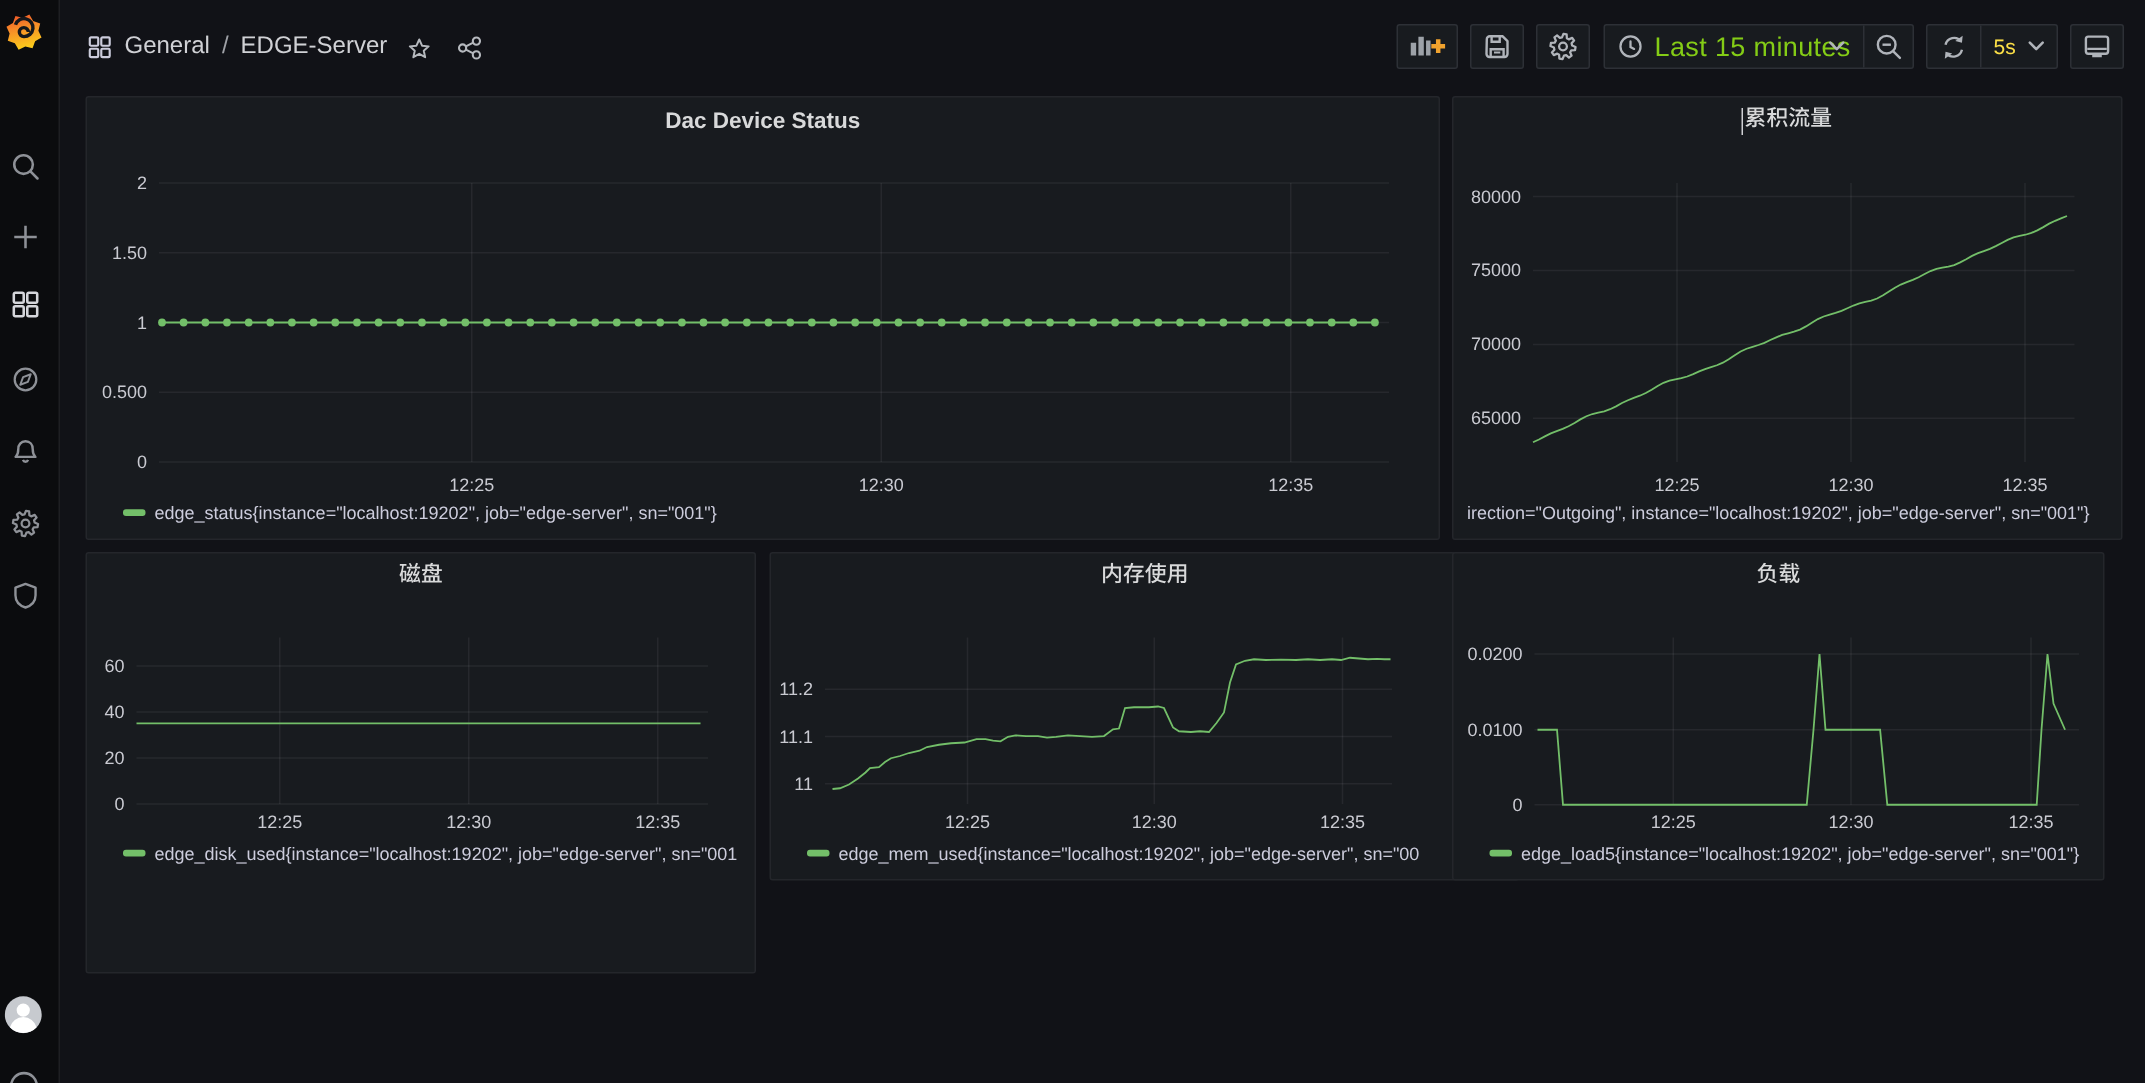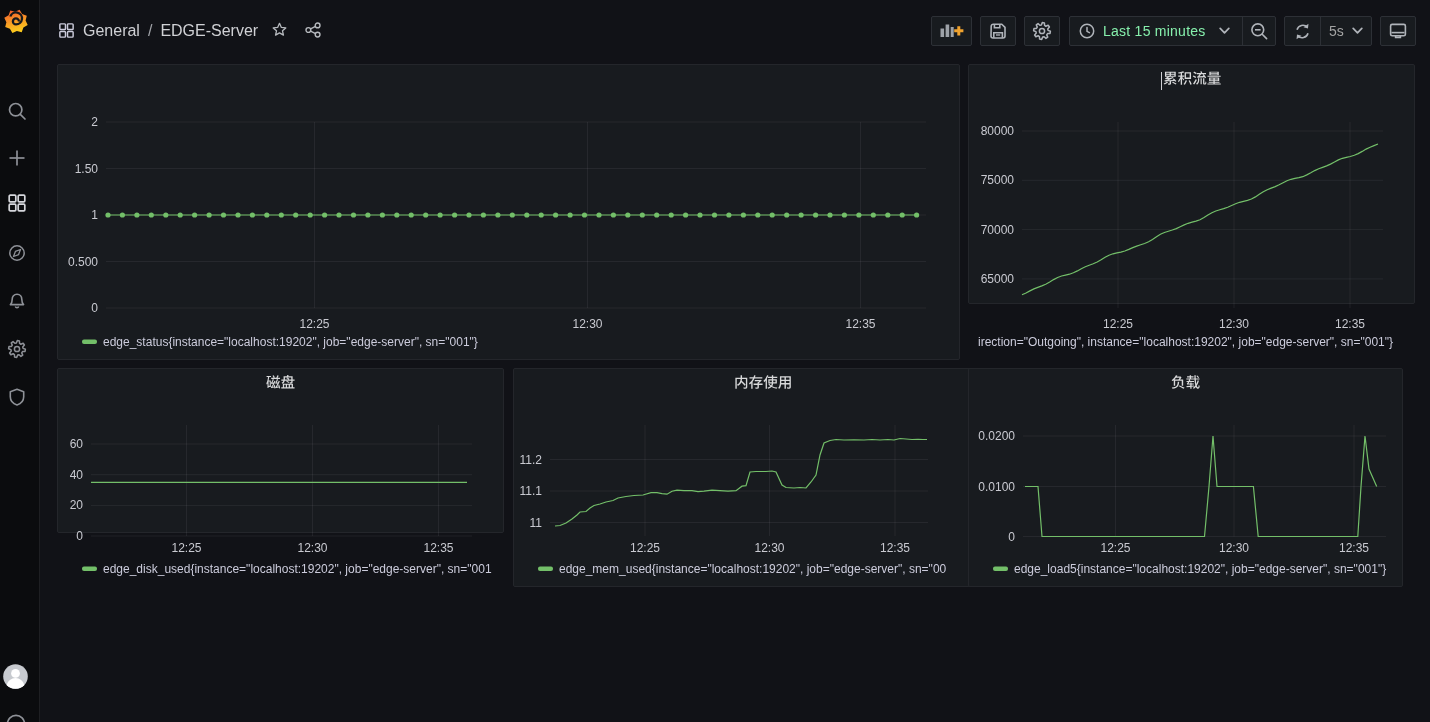--- a/index.html
+++ b/index.html
@@ -1,20 +1,20 @@
 <!DOCTYPE html>
 <html><head><meta charset="utf-8"><style>
 *{margin:0;padding:0;box-sizing:border-box}
 html,body{width:1430px;height:722px;background:#111217;font-family:"Liberation Sans",sans-serif;overflow:hidden;position:relative}
 #side{position:absolute;left:0;top:0;width:40px;height:722px;background:#0b0c0e;border-right:1px solid rgba(204,204,220,0.10);z-index:5}
 .panel{position:absolute;background:#181b1f;border:1px solid #24262b;border-radius:2px}
 .ptitle{position:absolute;top:6px;left:30px;right:30px;display:flex;justify-content:center;align-items:center;height:19px;font-size:15px;font-weight:700;color:#d8d9da;white-space:nowrap}
 .cur{width:1px;height:18px;background:#cfd0d4;margin-right:1px}
 .tbtn{position:absolute;top:16px;height:30px;background:#181b1f;border:1px solid #2d3036;border-radius:2px;display:flex;align-items:center;justify-content:center;color:#c7c8cc}
-#crumb{position:absolute;left:58px;top:22px;display:flex;align-items:flex-start;font-size:16px;color:#d0d1d5}
+#crumb{position:absolute;left:58px;top:22px;display:flex;align-items:flex-end;font-size:16px;color:#d0d1d5}
 </style></head><body>
 <div id="side">
     <svg style="position:absolute;left:3px;top:8px" width="26" height="26" viewBox="0 0 26 26">
       <defs>
         <linearGradient id="glg" x1="0" y1="0" x2="0.25" y2="1">
       <stop offset="0%" stop-color="#ee4e28"></stop>
           <stop offset="45%" stop-color="#f78b28"></stop>
           <stop offset="100%" stop-color="#fbc91c"></stop>
     </linearGradient>
       </defs>
@@ -100,40 +100,40 @@
     <svg width="20" height="20" viewBox="0 0 20 20">
       <path d="M18.39 10.29 L18.04 12.44 L15.53 12.57 L14.74 13.84 L15.73 16.14 L13.96 17.41 L12.10 15.73 L10.64 16.07 L9.71 18.39 L7.56 18.04 L7.43 15.53 L6.16 14.74 L3.86 15.73 L2.59 13.96 L4.27 12.10 L3.93 10.64 L1.61 9.71 L1.96 7.56 L4.47 7.43 L5.26 6.16 L4.27 3.86 L6.04 2.59 L7.90 4.27 L9.36 3.93 L10.29 1.61 L12.44 1.96 L12.57 4.47 L13.84 5.26 L16.14 4.27 L17.41 6.04 L15.73 7.90 L16.07 9.36 Z" fill="none" stroke="#b0b4ba" stroke-width="1.5" stroke-linejoin="round"></path>
       <circle cx="10" cy="10" r="2.6" fill="none" stroke="#b0b4ba" stroke-width="1.5"></circle>
     </svg>
   </div>
 <div class="tbtn" style="left:1069px;width:207px;justify-content:flex-start">
     <svg width="16" height="16" viewBox="0 0 16 16" style="margin-left:9px">
       <circle cx="8" cy="8" r="6.7" fill="none" stroke="#b0b4ba" stroke-width="1.5"></circle>
       <path d="M8 4.6 V8.4 L10.4 9.6" fill="none" stroke="#b0b4ba" stroke-width="1.5" stroke-linecap="round"></path>
     </svg>
-    <span style="margin-left:8px;font-size:14px;color:#86efac;letter-spacing:0.25px">Last 15 minutes</span>
+    <span style="margin-left:8px;font-size:18px;color:#84cc16;letter-spacing:0.25px">Last 15 minutes</span>
     <svg width="11" height="8" viewBox="0 0 11 8" style="position:absolute;left:149px">
       <path d="M1.2 1.4 L5.5 5.8 L9.8 1.4" fill="none" stroke="#b0b4ba" stroke-width="1.7" stroke-linecap="round" stroke-linejoin="round"></path>
     </svg>
     <div style="position:absolute;left:172px;top:0;bottom:0;width:1px;background:#2d3036"></div>
     <svg width="18" height="18" viewBox="0 0 18 18" style="position:absolute;left:180px">
       <circle cx="7.8" cy="7.8" r="5.9" fill="none" stroke="#b0b4ba" stroke-width="1.6"></circle>
       <line x1="12.2" y1="12.2" x2="16.6" y2="16.6" stroke="#b0b4ba" stroke-width="1.6" stroke-linecap="round"></line>
       <line x1="5" y1="7.8" x2="10.6" y2="7.8" stroke="#b0b4ba" stroke-width="1.6"></line>
     </svg>
   </div>
 <div class="tbtn" style="left:1284px;width:88px;justify-content:flex-start">
     <svg width="17" height="17" viewBox="0 0 18 18" style="margin-left:9px">
       <path d="M3.2 7.2 a6.3 6.3 0 0 1 10.9-2.6" fill="none" stroke="#b0b4ba" stroke-width="1.7"></path>
       <path d="M15.3 0.9 l-0.5 4.9 -4.7 -1.2 Z" fill="#b0b4ba"></path>
       <path d="M14.8 10.8 a6.3 6.3 0 0 1 -10.9 2.6" fill="none" stroke="#b0b4ba" stroke-width="1.7"></path>
       <path d="M2.7 17.1 l0.5 -4.9 4.7 1.2 Z" fill="#b0b4ba"></path>
     </svg>
     <div style="position:absolute;left:35px;top:0;bottom:0;width:1px;background:#2d3036"></div>
-    <span style="position:absolute;left:44px;font-size:14px;color:#a3a3a3">5s</span>
+    <span style="position:absolute;left:44px;font-size:14px;color:#fde047">5s</span>
     <svg width="11" height="8" viewBox="0 0 11 8" style="position:absolute;left:67px">
       <path d="M1.2 1.4 L5.5 5.8 L9.8 1.4" fill="none" stroke="#b0b4ba" stroke-width="1.7" stroke-linecap="round" stroke-linejoin="round"></path>
     </svg>
   </div>
 <div class="tbtn" style="left:1380px;width:36px">
     <svg width="20" height="20" viewBox="0 0 20 20">
       <rect x="2.6" y="3.4" width="14.8" height="11.4" rx="1.6" fill="none" stroke="#b0b4ba" stroke-width="1.6"></rect>
       <line x1="3.5" y1="11.6" x2="16.5" y2="11.6" stroke="#b0b4ba" stroke-width="1.6"></line>
       <path d="M7.6 14.8 v1.6 h4.8 v-1.6" fill="none" stroke="#b0b4ba" stroke-width="1.6"></path>
     </svg>
@@ -210,22 +210,25 @@
       <circle cx="772.0" cy="150" r="2.6" fill="#73bf69"></circle>
       <circle cx="786.4" cy="150" r="2.6" fill="#73bf69"></circle>
       <circle cx="800.9" cy="150" r="2.6" fill="#73bf69"></circle>
       <circle cx="815.3" cy="150" r="2.6" fill="#73bf69"></circle>
       <circle cx="829.8" cy="150" r="2.6" fill="#73bf69"></circle>
       <circle cx="844.2" cy="150" r="2.6" fill="#73bf69"></circle>
       <circle cx="858.6" cy="150" r="2.6" fill="#73bf69"></circle>
       <rect x="24" y="274.5" width="15" height="4.5" rx="2" fill="#73bf69"></rect>
       <text x="45" y="281" font-size="12" fill="#ccccdc">edge_status{instance="localhost:19202", job="edge-server", sn="001"}</text>
     </svg>
-  </div>
-<div class="panel" style="left:968px;top:64px;width:447px;height:240px">
+    <div class="ptitle">
+      <span>Dac Device Status</span>
+    </div>
+  </div>
+<div class="panel" style="left:968px;top:64px;width:447px;height:296px">
     <svg width="447" height="296" viewBox="0 0 447 296" style="position:absolute;left:0;top:0">
       <line x1="53" y1="66" x2="414" y2="66" stroke="rgba(204,204,220,0.08)" stroke-width="1"></line>
       <line x1="53" y1="115.3" x2="414" y2="115.3" stroke="rgba(204,204,220,0.08)" stroke-width="1"></line>
       <line x1="53" y1="164.6" x2="414" y2="164.6" stroke="rgba(204,204,220,0.08)" stroke-width="1"></line>
       <line x1="53" y1="213.9" x2="414" y2="213.9" stroke="rgba(204,204,220,0.08)" stroke-width="1"></line>
       <line x1="149" y1="57" x2="149" y2="243" stroke="rgba(204,204,220,0.08)" stroke-width="1"></line>
       <line x1="265" y1="57" x2="265" y2="243" stroke="rgba(204,204,220,0.08)" stroke-width="1"></line>
       <line x1="381" y1="57" x2="381" y2="243" stroke="rgba(204,204,220,0.08)" stroke-width="1"></line>
       <text x="45" y="70" text-anchor="end" font-size="12" fill="#c9cad1">80000</text>
       <text x="45" y="119.3" text-anchor="end" font-size="12" fill="#c9cad1">75000</text>
@@ -248,21 +251,21 @@
         </g>
         <g transform="translate(29.2,12.56) scale(0.014600,-0.014600)">
           <path fill="#d8d9da" d="M572 359V-41H655V359ZM398 359V261C398 172 385 64 265 -18C287 -32 318 -61 332 -80C467 16 483 149 483 258V359ZM745 359V51C745 -13 751 -31 767 -46C782 -61 806 -67 827 -67C839 -67 864 -67 878 -67C895 -67 917 -63 929 -55C944 -46 953 -33 959 -13C964 6 968 58 969 103C948 110 920 124 904 138C903 92 902 55 901 39C898 24 896 16 892 13C888 10 881 9 874 9C867 9 857 9 851 9C845 9 840 10 837 13C833 17 833 27 833 45V359ZM80 764C141 730 217 677 254 640L310 715C272 753 194 801 133 832ZM36 488C101 459 181 412 220 377L273 456C232 490 150 533 86 558ZM58 -8 138 -72C198 23 265 144 318 249L248 312C190 197 111 68 58 -8ZM555 824C569 792 584 752 595 718H321V633H506C467 583 420 526 403 509C383 491 351 484 331 480C338 459 350 413 354 391C387 404 436 407 833 435C852 409 867 385 878 366L955 415C919 474 843 565 782 630L711 588C732 564 754 537 776 510L504 494C538 536 578 587 613 633H946V718H693C682 756 661 806 642 845Z"></path>
         </g>
         <g transform="translate(43.8,12.56) scale(0.014600,-0.014600)">
           <path fill="#d8d9da" d="M266 666H728V619H266ZM266 761H728V715H266ZM175 813V568H823V813ZM49 530V461H953V530ZM246 270H453V223H246ZM545 270H757V223H545ZM246 368H453V321H246ZM545 368H757V321H545ZM46 11V-60H957V11H545V60H871V123H545V169H851V422H157V169H453V123H132V60H453V11Z"></path>
         </g>
       </svg>
     </div>
   </div>
-<div class="panel" style="left:57px;top:368px;width:447px;height:165px">
+<div class="panel" style="left:57px;top:368px;width:447px;height:281px">
     <svg width="447" height="219" viewBox="0 0 447 219" style="position:absolute;left:0;top:0">
       <line x1="33" y1="75" x2="414" y2="75" stroke="rgba(204,204,220,0.08)" stroke-width="1"></line>
       <line x1="33" y1="105.7" x2="414" y2="105.7" stroke="rgba(204,204,220,0.08)" stroke-width="1"></line>
       <line x1="33" y1="136.4" x2="414" y2="136.4" stroke="rgba(204,204,220,0.08)" stroke-width="1"></line>
       <line x1="33" y1="167" x2="414" y2="167" stroke="rgba(204,204,220,0.08)" stroke-width="1"></line>
       <line x1="128.5" y1="56" x2="128.5" y2="167" stroke="rgba(204,204,220,0.08)" stroke-width="1"></line>
       <line x1="254.5" y1="56" x2="254.5" y2="167" stroke="rgba(204,204,220,0.08)" stroke-width="1"></line>
       <line x1="380.5" y1="56" x2="380.5" y2="167" stroke="rgba(204,204,220,0.08)" stroke-width="1"></line>
       <text x="25" y="79" text-anchor="end" font-size="12" fill="#c9cad1">60</text>
       <text x="25" y="109.7" text-anchor="end" font-size="12" fill="#c9cad1">40</text>

